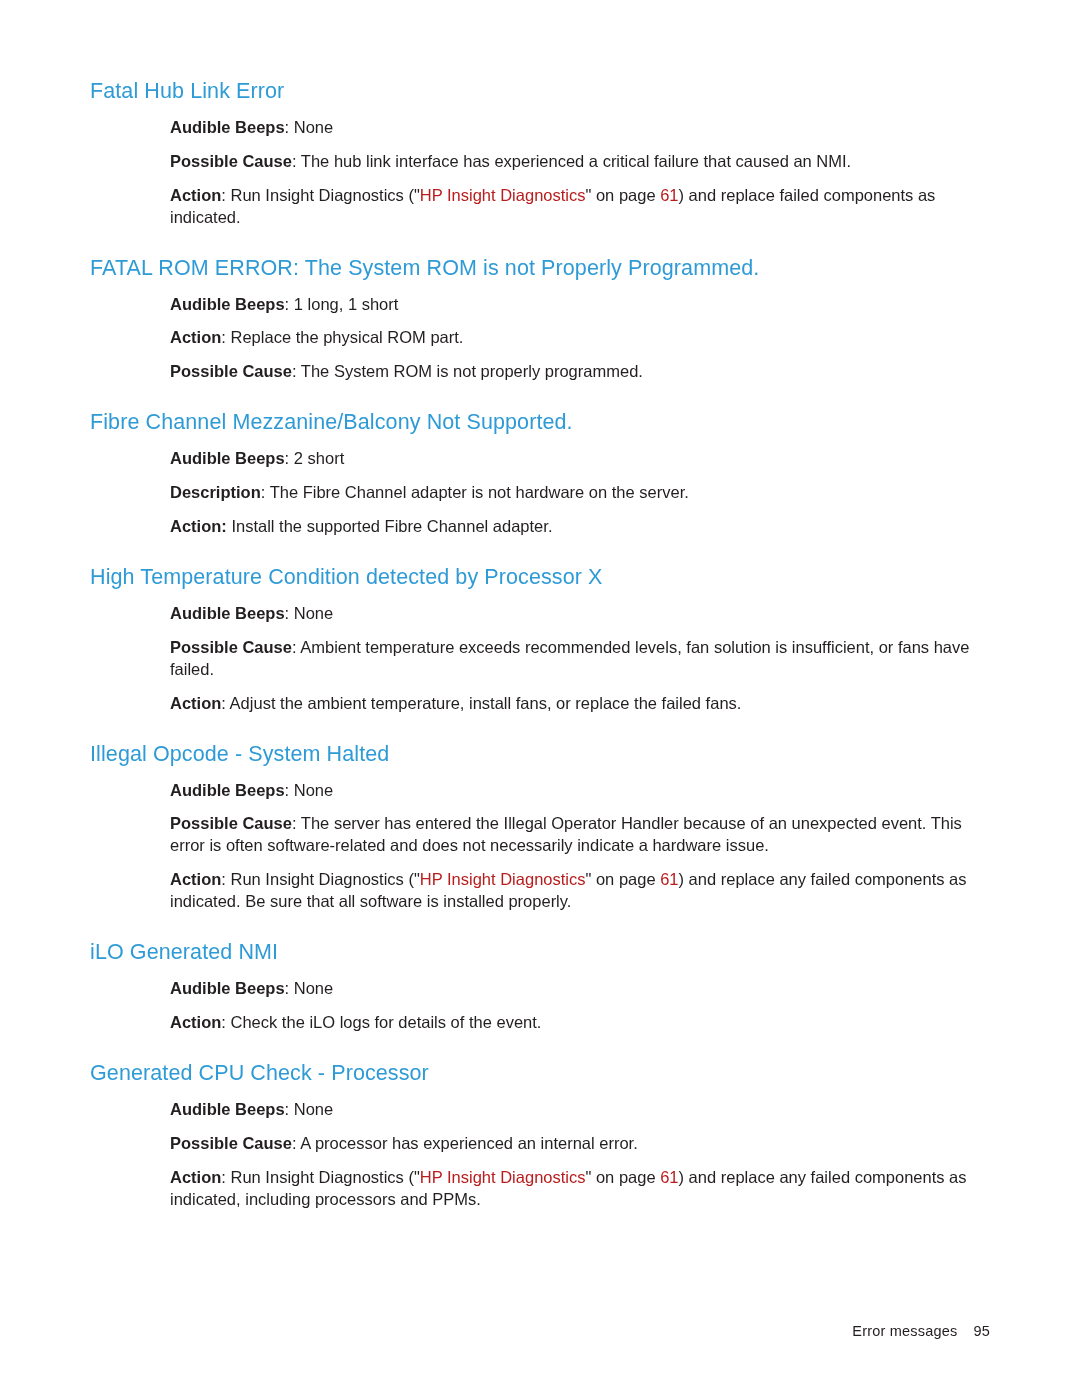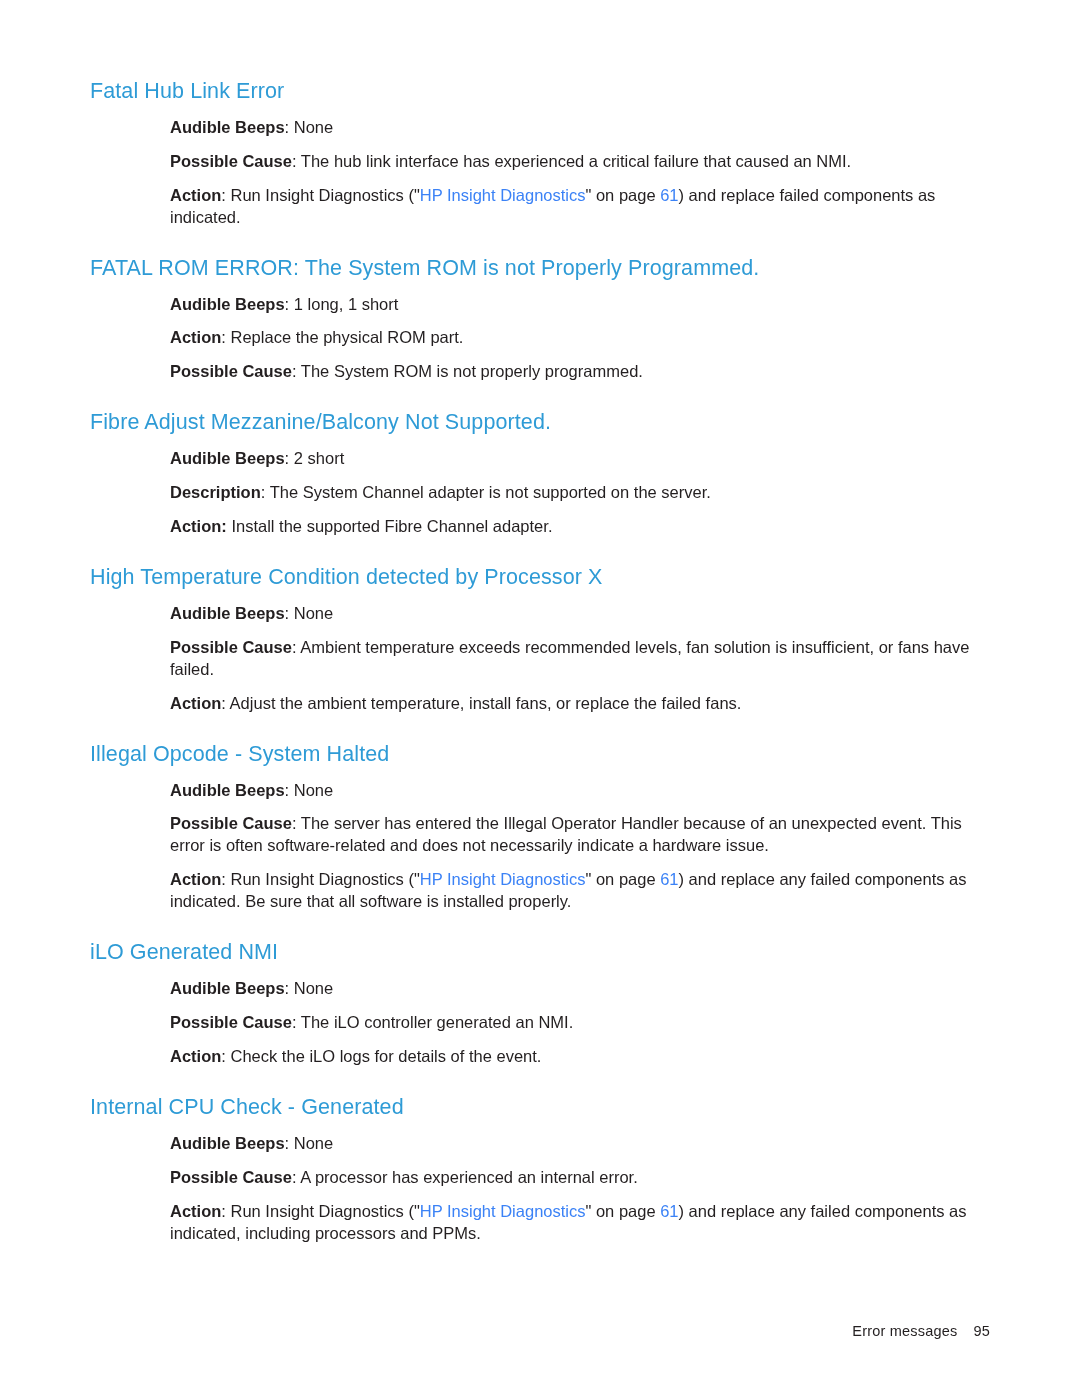--- a/index.html
+++ b/index.html
@@ -44,21 +44,21 @@
     font-size: 16.5px;
     line-height: 1.33;
     color: #231f20;
     padding-left: 80px;
     text-indent: -0px;
   }
   p.para .lead {
     font-weight: bold;
   }
   a.xref {
-    color: #3b82f6;
+    color: #b91c1c;
     text-decoration: none;
   }
   .footer {
     position: absolute;
     right: 90px;
     bottom: 58px;
     font-size: 14.5px;
     color: #231f20;
     letter-spacing: 0.2px;
   }
@@ -81,45 +81,44 @@
         <p class="para"><span class="lead">Possible Cause</span><span>: </span><span>The hub link interface has experienced a critical failure that caused an NMI.</span></p>
         <p class="para"><span class="lead">Action</span><span>: </span><span>Run Insight Diagnostics ("</span><a class="xref" href="#">HP Insight Diagnostics</a><span>" on page </span><a class="xref" href="#">61</a><span>) and replace failed components as indicated.</span></p>
       </div>
       <div class="section">
         <h2 class="section-title">FATAL ROM ERROR: The System ROM is not Properly Programmed.</h2>
         <p class="para"><span class="lead">Audible Beeps</span><span>: </span><span>1 long, 1 short</span></p>
         <p class="para"><span class="lead">Action</span><span>: </span><span>Replace the physical ROM part.</span></p>
         <p class="para"><span class="lead">Possible Cause</span><span>: </span><span>The System ROM is not properly programmed.</span></p>
       </div>
       <div class="section">
-        <h2 class="section-title">Fibre Adjust Mezzanine/Balcony Not Supported.</h2>
+        <h2 class="section-title">Fibre Channel Mezzanine/Balcony Not Supported.</h2>
         <p class="para"><span class="lead">Audible Beeps</span><span>: </span><span>2 short</span></p>
-        <p class="para"><span class="lead">Description</span><span>: </span><span>The System Channel adapter is not supported on the server.</span></p>
+        <p class="para"><span class="lead">Description</span><span>: </span><span>The Fibre Channel adapter is not hardware on the server.</span></p>
         <p class="para"><span class="lead">Action:</span><span> </span><span>Install the supported Fibre Channel adapter.</span></p>
       </div>
       <div class="section">
         <h2 class="section-title">High Temperature Condition detected by Processor X</h2>
         <p class="para"><span class="lead">Audible Beeps</span><span>: </span><span>None</span></p>
         <p class="para"><span class="lead">Possible Cause</span><span>: </span><span>Ambient temperature exceeds recommended levels, fan solution is insufficient, or fans have failed.</span></p>
         <p class="para"><span class="lead">Action</span><span>: </span><span>Adjust the ambient temperature, install fans, or replace the failed fans.</span></p>
       </div>
       <div class="section">
         <h2 class="section-title">Illegal Opcode - System Halted</h2>
         <p class="para"><span class="lead">Audible Beeps</span><span>: </span><span>None</span></p>
         <p class="para"><span class="lead">Possible Cause</span><span>: </span><span>The server has entered the Illegal Operator Handler because of an unexpected event. This error is often software-related and does not necessarily indicate a hardware issue.</span></p>
         <p class="para"><span class="lead">Action</span><span>: </span><span>Run Insight Diagnostics ("</span><a class="xref" href="#">HP Insight Diagnostics</a><span>" on page </span><a class="xref" href="#">61</a><span>) and replace any failed components as indicated. Be sure that all software is installed properly.</span></p>
       </div>
       <div class="section">
         <h2 class="section-title">iLO Generated NMI</h2>
         <p class="para"><span class="lead">Audible Beeps</span><span>: </span><span>None</span></p>
-        <p class="para"><span class="lead">Possible Cause</span><span>: </span><span>The iLO controller generated an NMI.</span></p>
         <p class="para"><span class="lead">Action</span><span>: </span><span>Check the iLO logs for details of the event.</span></p>
       </div>
       <div class="section">
-        <h2 class="section-title">Internal CPU Check - Generated</h2>
+        <h2 class="section-title">Generated CPU Check - Processor</h2>
         <p class="para"><span class="lead">Audible Beeps</span><span>: </span><span>None</span></p>
         <p class="para"><span class="lead">Possible Cause</span><span>: </span><span>A processor has experienced an internal error.</span></p>
         <p class="para"><span class="lead">Action</span><span>: </span><span>Run Insight Diagnostics ("</span><a class="xref" href="#">HP Insight Diagnostics</a><span>" on page </span><a class="xref" href="#">61</a><span>) and replace any failed components as indicated, including processors and PPMs.</span></p>
       </div>
     </div>
 
   <div class="footer">
     <div class="footer-row">
       <span>Error messages</span>
       <span class="pagenum">95</span>

